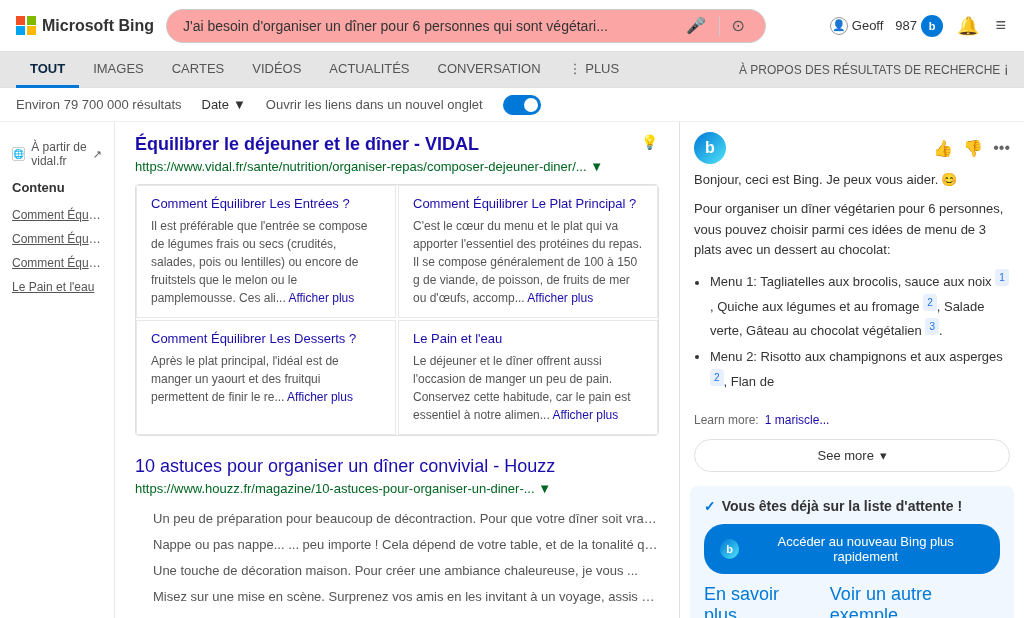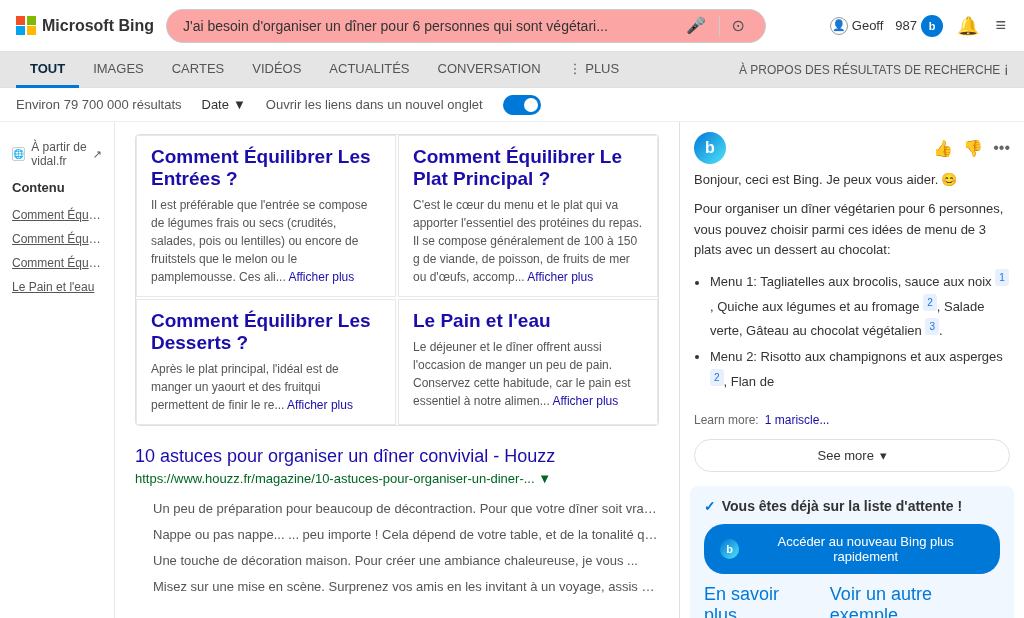--- a/index.html
+++ b/index.html
@@ -243,21 +243,21 @@
       border-radius: 4px;
       overflow: hidden;
       margin-bottom: 8px;
     }
     .rich-cell {
       padding: 10px 14px;
       background: #fff;
       border: 0.5px solid #e8e8e8;
     }
     .rich-cell-title {
-      font-size: 19px; font-weight: 700; color: #1a0dab;
+      font-size: 13px; font-weight: 400; color: #1a0dab;
       margin-bottom: 6px; cursor: pointer;
     }
     .rich-cell-text {
       font-size: 12px; color: #555; line-height: 1.5;
     }
     .rich-cell-text .show-more {
       color: #1a0dab; cursor: pointer;
     }
     .save-icon-btn {
       float: right;
@@ -458,20 +458,29 @@
     <div class="sidebar-title">Contenu</div>
     <div class="sidebar-item">Comment Équil...</div>
     <div class="sidebar-item">Comment Équil...</div>
     <div class="sidebar-item">Comment Équil...</div>
     <div class="sidebar-item">Le Pain et l'eau</div>
   </div>
 
   <div id="results">
 
     <div class="result-card">
+      <div style="display:flex; justify-content:space-between; align-items:flex-start;">
+        <div>
+          <div class="result-title">Équilibrer le déjeuner et le dîner - VIDAL</div>
+          <div class="result-url">
+            <span>https://www.vidal.fr/sante/nutrition/organiser-repas/composer-dejeuner-diner/... ▼</span>
+          </div>
+        </div>
+        <button class="save-icon-btn" title="Save">💡</button>
+      </div>
       <div class="rich-grid">
         <div class="rich-cell">
           <div class="rich-cell-title">Comment Équilibrer Les Entrées ?</div>
           <div class="rich-cell-text">
             Il est préférable que l'entrée se compose de légumes frais ou secs (crudités, salades, pois ou lentilles) ou encore de fruitstels que le melon ou le pamplemousse. Ces ali... <span class="show-more">Afficher plus</span>
           </div>
         </div>
         <div class="rich-cell">
           <div class="rich-cell-title">Comment Équilibrer Le Plat Principal ?</div>
           <div class="rich-cell-text">

